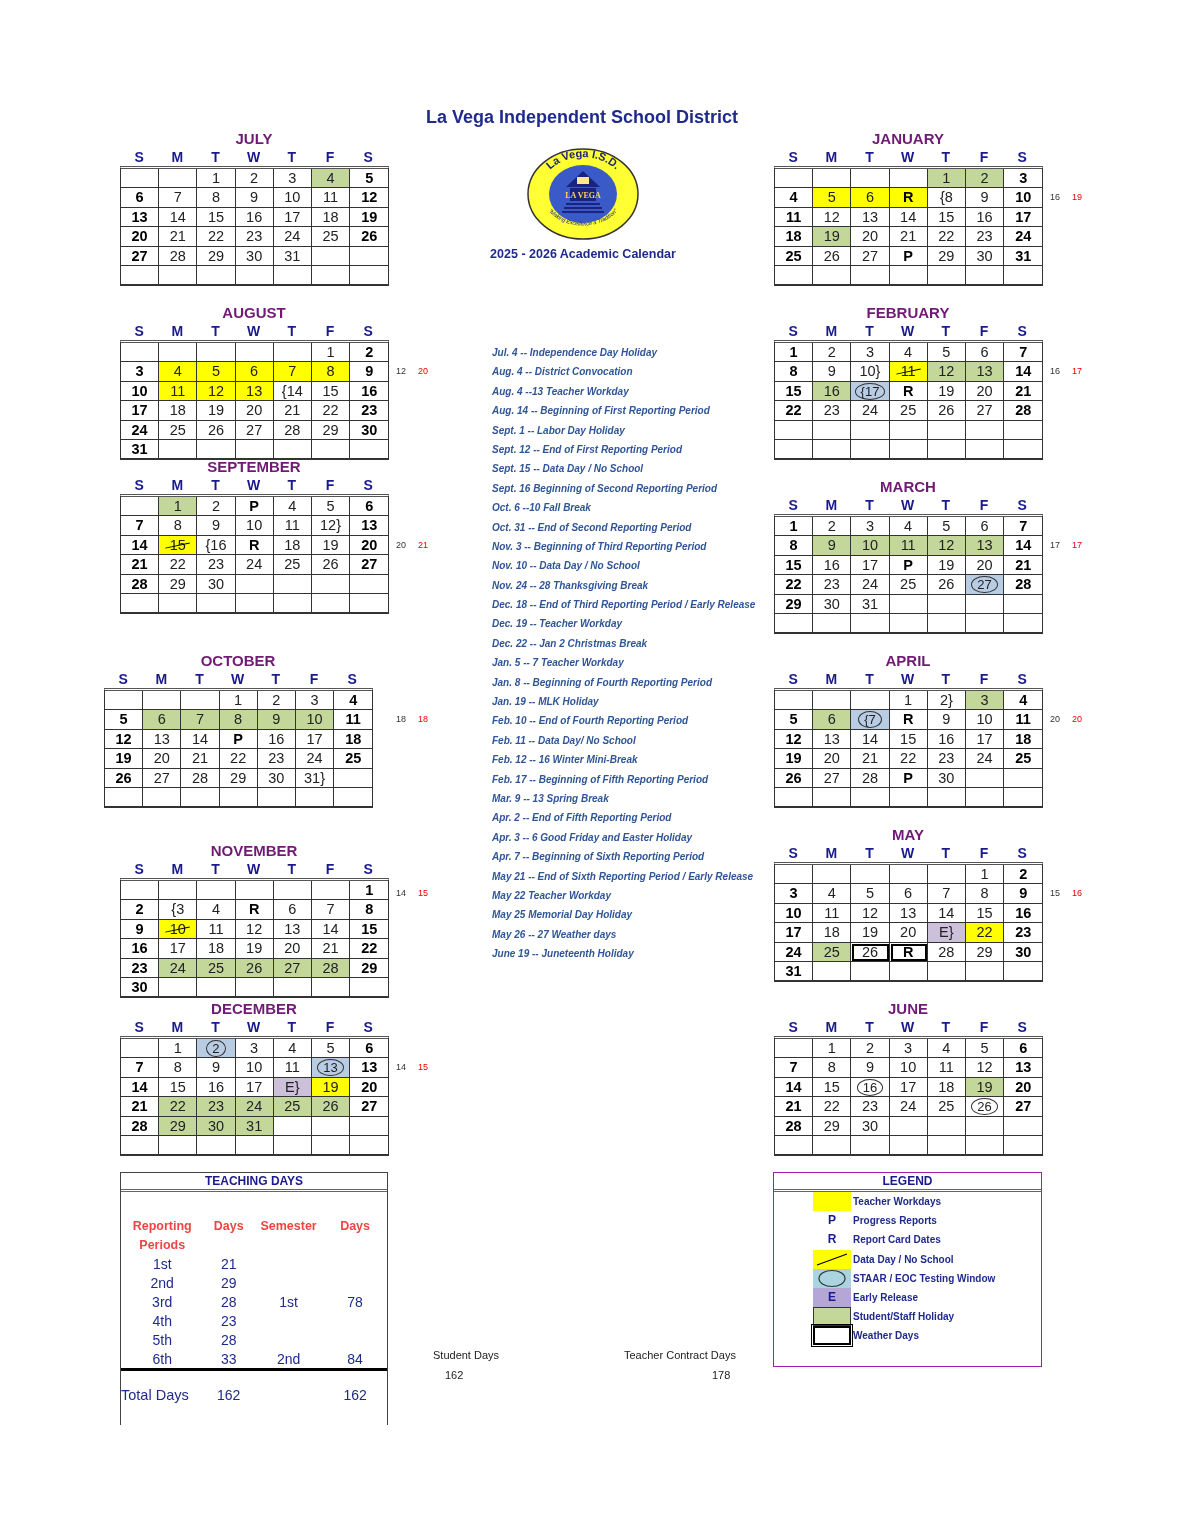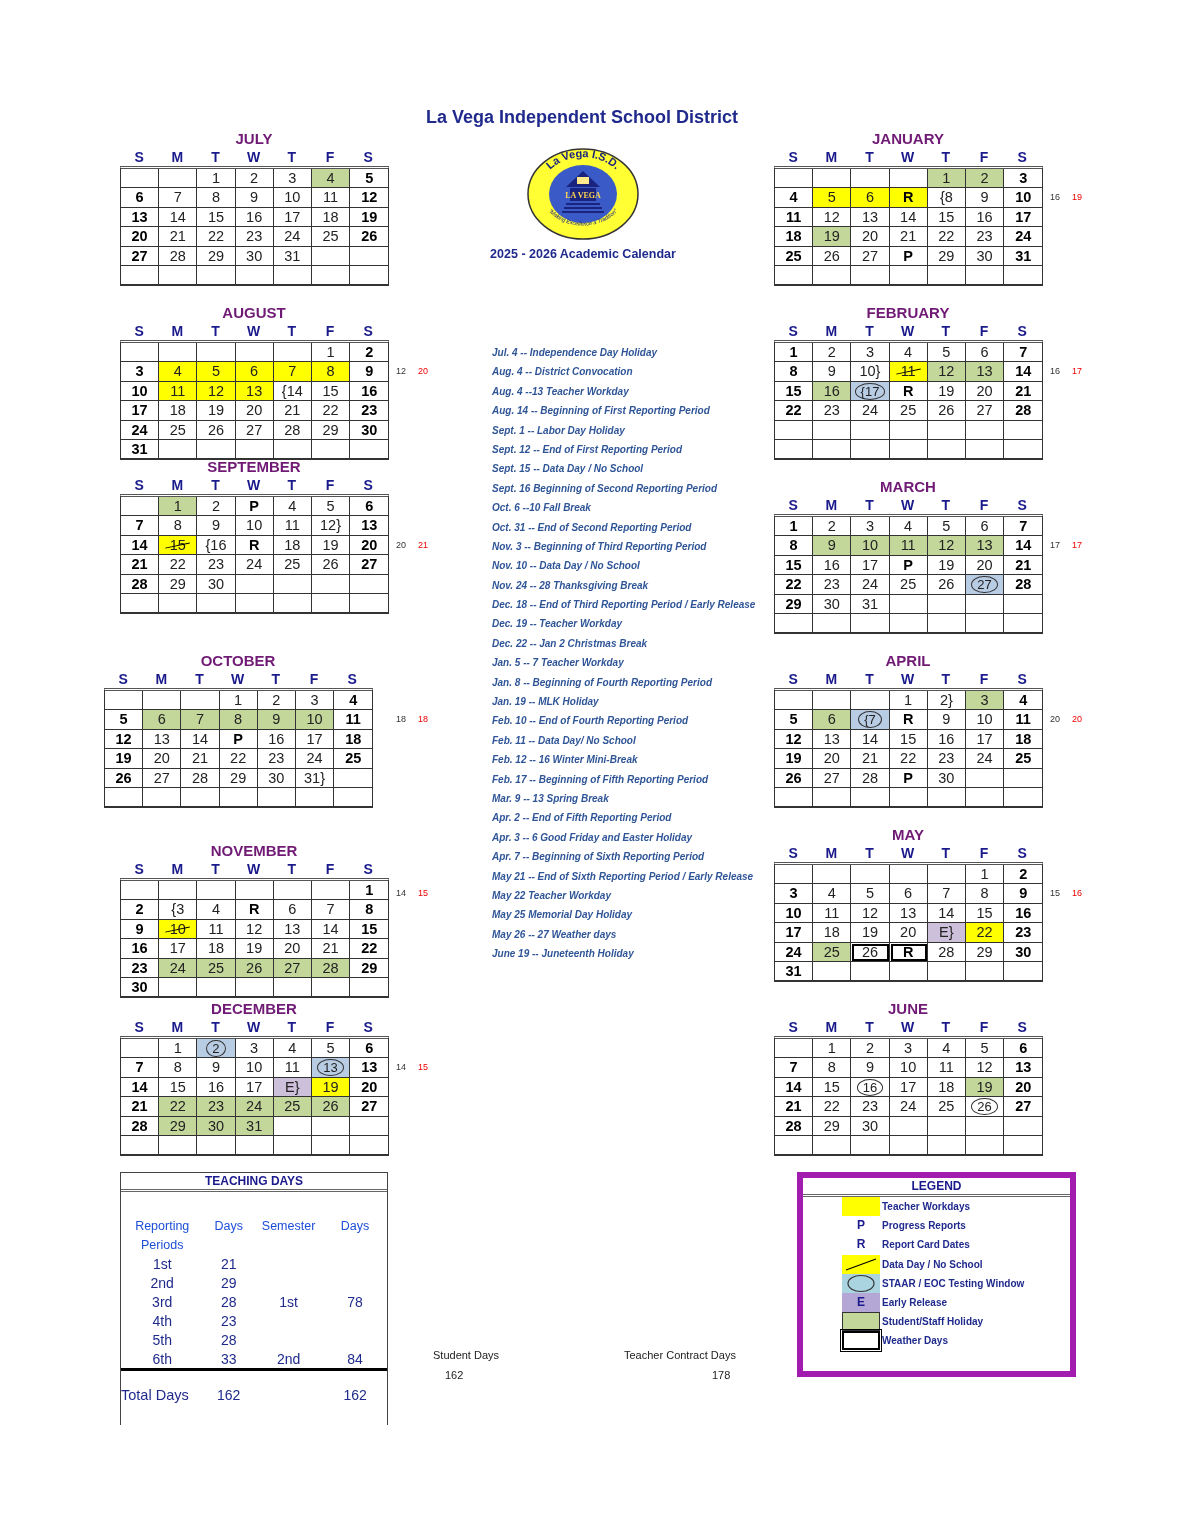--- a/index.html
+++ b/index.html
@@ -26,23 +26,23 @@
   .counts .c1{color:#333;}
   .counts .c2{color:#e00;margin-left:12px;}
   .events{position:absolute;left:492px;top:345px;width:300px;}
   .events div{font-size:10px;font-weight:bold;font-style:italic;color:#2f5597;height:19.4px;line-height:16px;}
   .logo{position:absolute;left:526px;top:147px;width:114px;height:94px;}
   .subtitle{position:absolute;left:450px;width:266px;top:247px;text-align:center;font-weight:bold;font-size:12.5px;color:#1f2a8c;}
   .teach{position:absolute;left:120px;top:1172px;width:266px;height:252px;border:1px solid #444;border-bottom:none;}
   .teach .hd{text-align:center;font-weight:bold;font-size:12px;color:#1a1a8c;height:16px;line-height:16px;border-bottom:3px double #666;}
   .teach table{border-collapse:collapse;width:100%;margin-top:24px;}
   .teach td{font-size:14px;color:#1f2a8c;text-align:center;height:19px;padding:0;}
-  .teach .th td{font-weight:normal;font-size:12.5px;color:#1d4ed8;}
+  .teach .th td{font-weight:bold;font-size:12.5px;color:#ef4444;}
   .teach .sep{border-top:3px solid #000;}
-  .legend{position:absolute;left:773px;top:1172px;width:267px;height:193px;border:6px solid #a21caf;margin-left:24px;}
+  .legend{position:absolute;left:773px;top:1172px;width:267px;height:193px;border:1px solid #a21caf;}
   .legend .hd{text-align:center;font-weight:bold;font-size:12px;color:#1a1a8c;height:16px;line-height:16px;border-bottom:3px double #666;}
   .legend .row{display:flex;align-items:center;height:19.2px;}
   .legend .sw{width:38px;height:19px;margin-left:39px;text-align:center;font-weight:bold;font-size:12px;line-height:19px;color:#1a1a8c;position:relative;box-sizing:border-box;}
   .legend .lbl{margin-left:2px;font-size:10px;font-weight:bold;color:#1f2a8c;}
   .totals{position:absolute;font-size:11px;color:#222;}
 </style>
 </head>
 <body>
 
 <div class="title">La Vega Independent School District</div>

